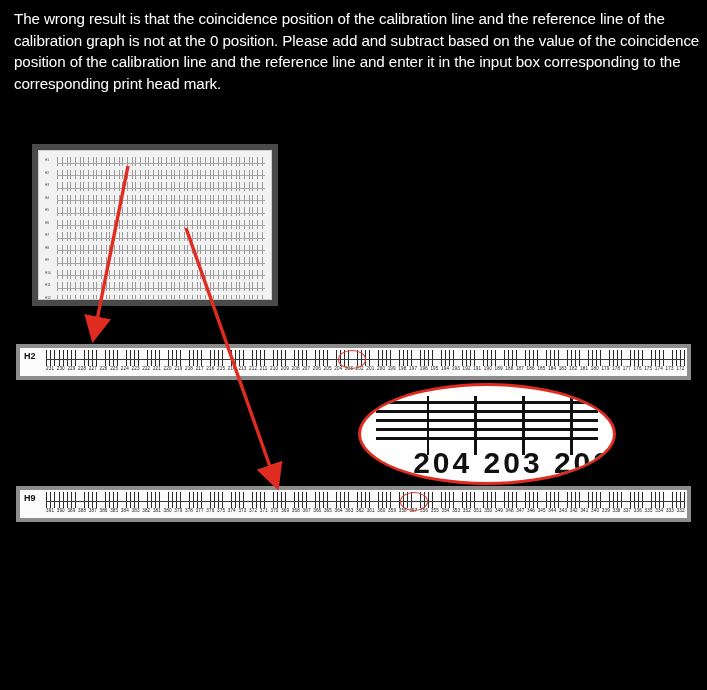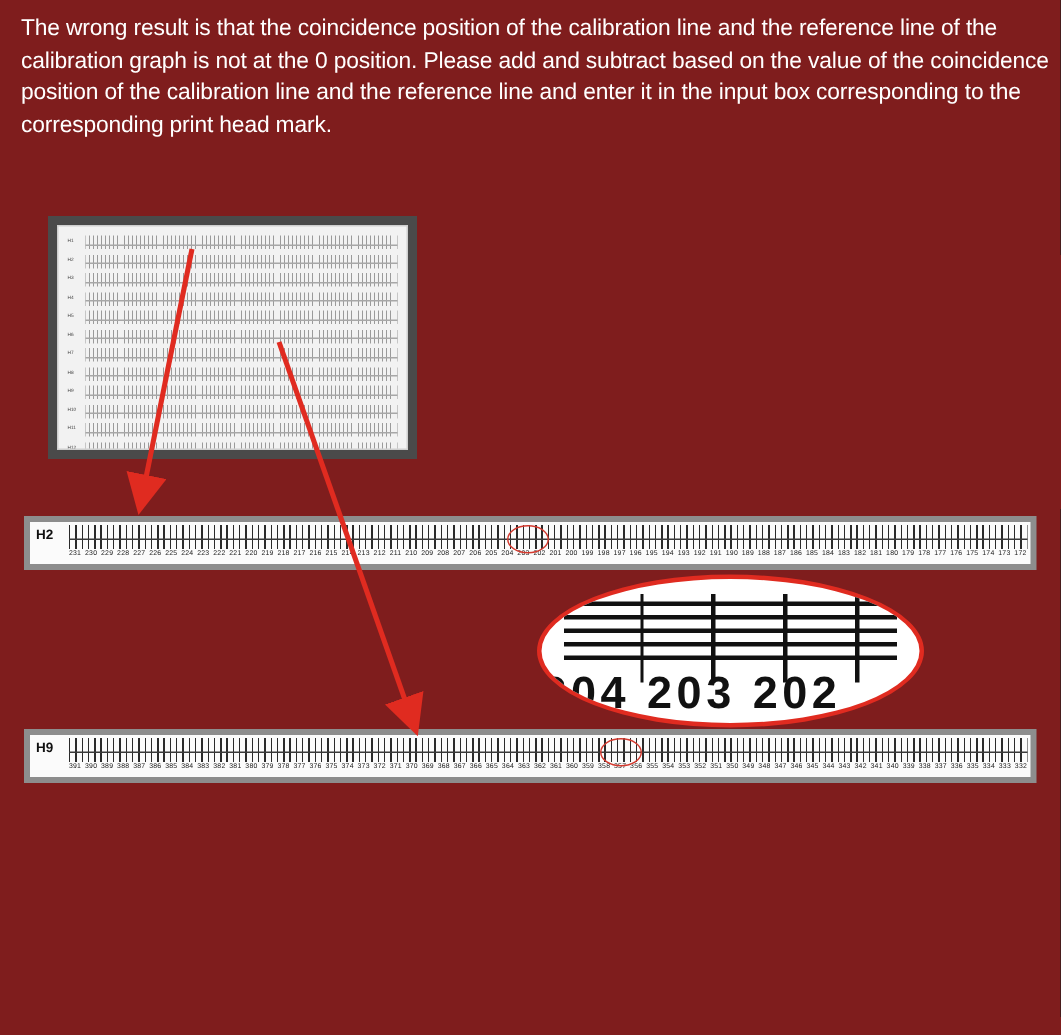--- a/index.html
+++ b/index.html
@@ -12,21 +12,21 @@
     height: 690px;
     overflow: hidden;
     font-family: "Liberation Sans", sans-serif;
     color: #ffffff;
     position: relative;
   }
   .page {
     position: relative;
     width: 707px;
     height: 690px;
-    background: #7f1d1d;
+    background: #000000;
   }
   .instruction {
     position: absolute;
     left: 14px;
     top: 8px;
     width: 686px;
     font-size: 15.2px;
     line-height: 1.42;
     color: #ffffff;
     letter-spacing: -0.1px;
@@ -184,21 +184,21 @@
     top: 10%;
     height: 62%;
     width: 2.6px;
     background: #111;
   }
   .mag-digits {
     position: absolute;
     left: 0;
     right: 0;
     bottom: 2px;
-    text-align: left;
+    text-align: right;
     font-size: 30px;
     font-weight: bold;
     color: #111;
     letter-spacing: 3px;
     font-family: "Liberation Sans", sans-serif;
     white-space: nowrap;
   }
   .mag-digits.small { font-size: 28px; }
 
   

